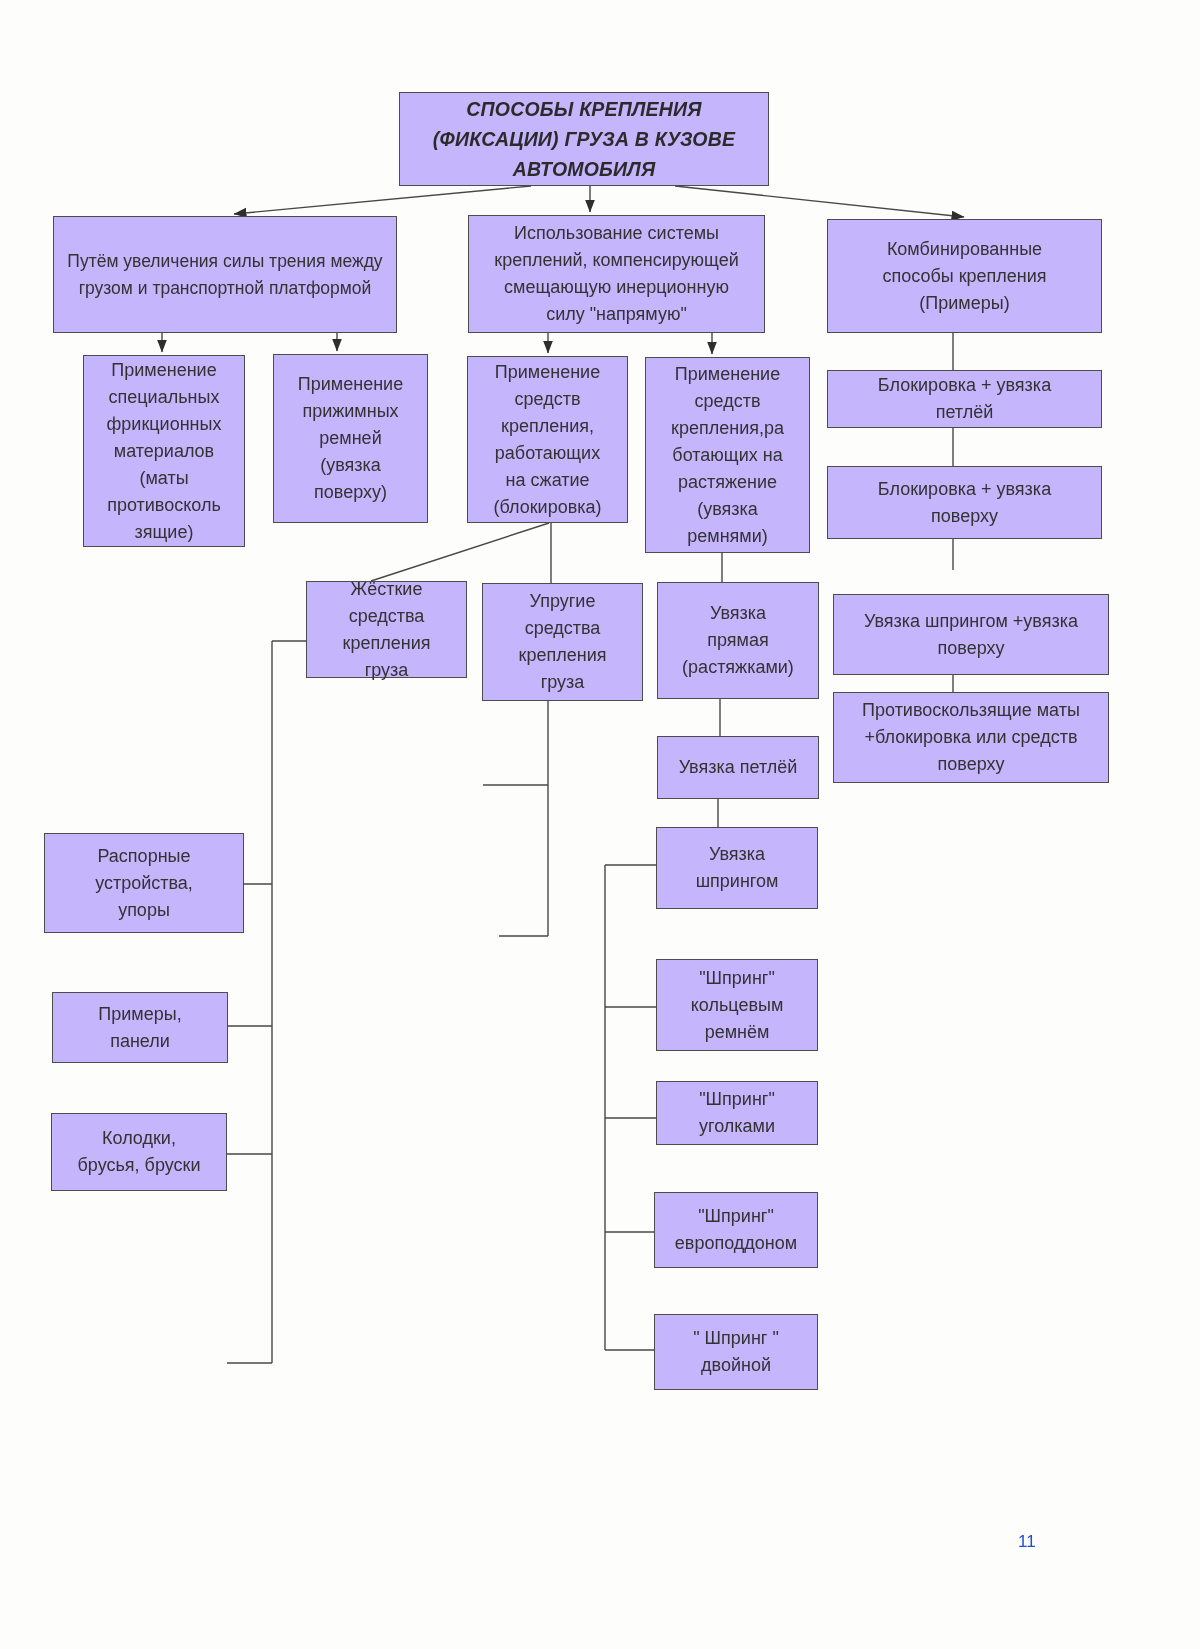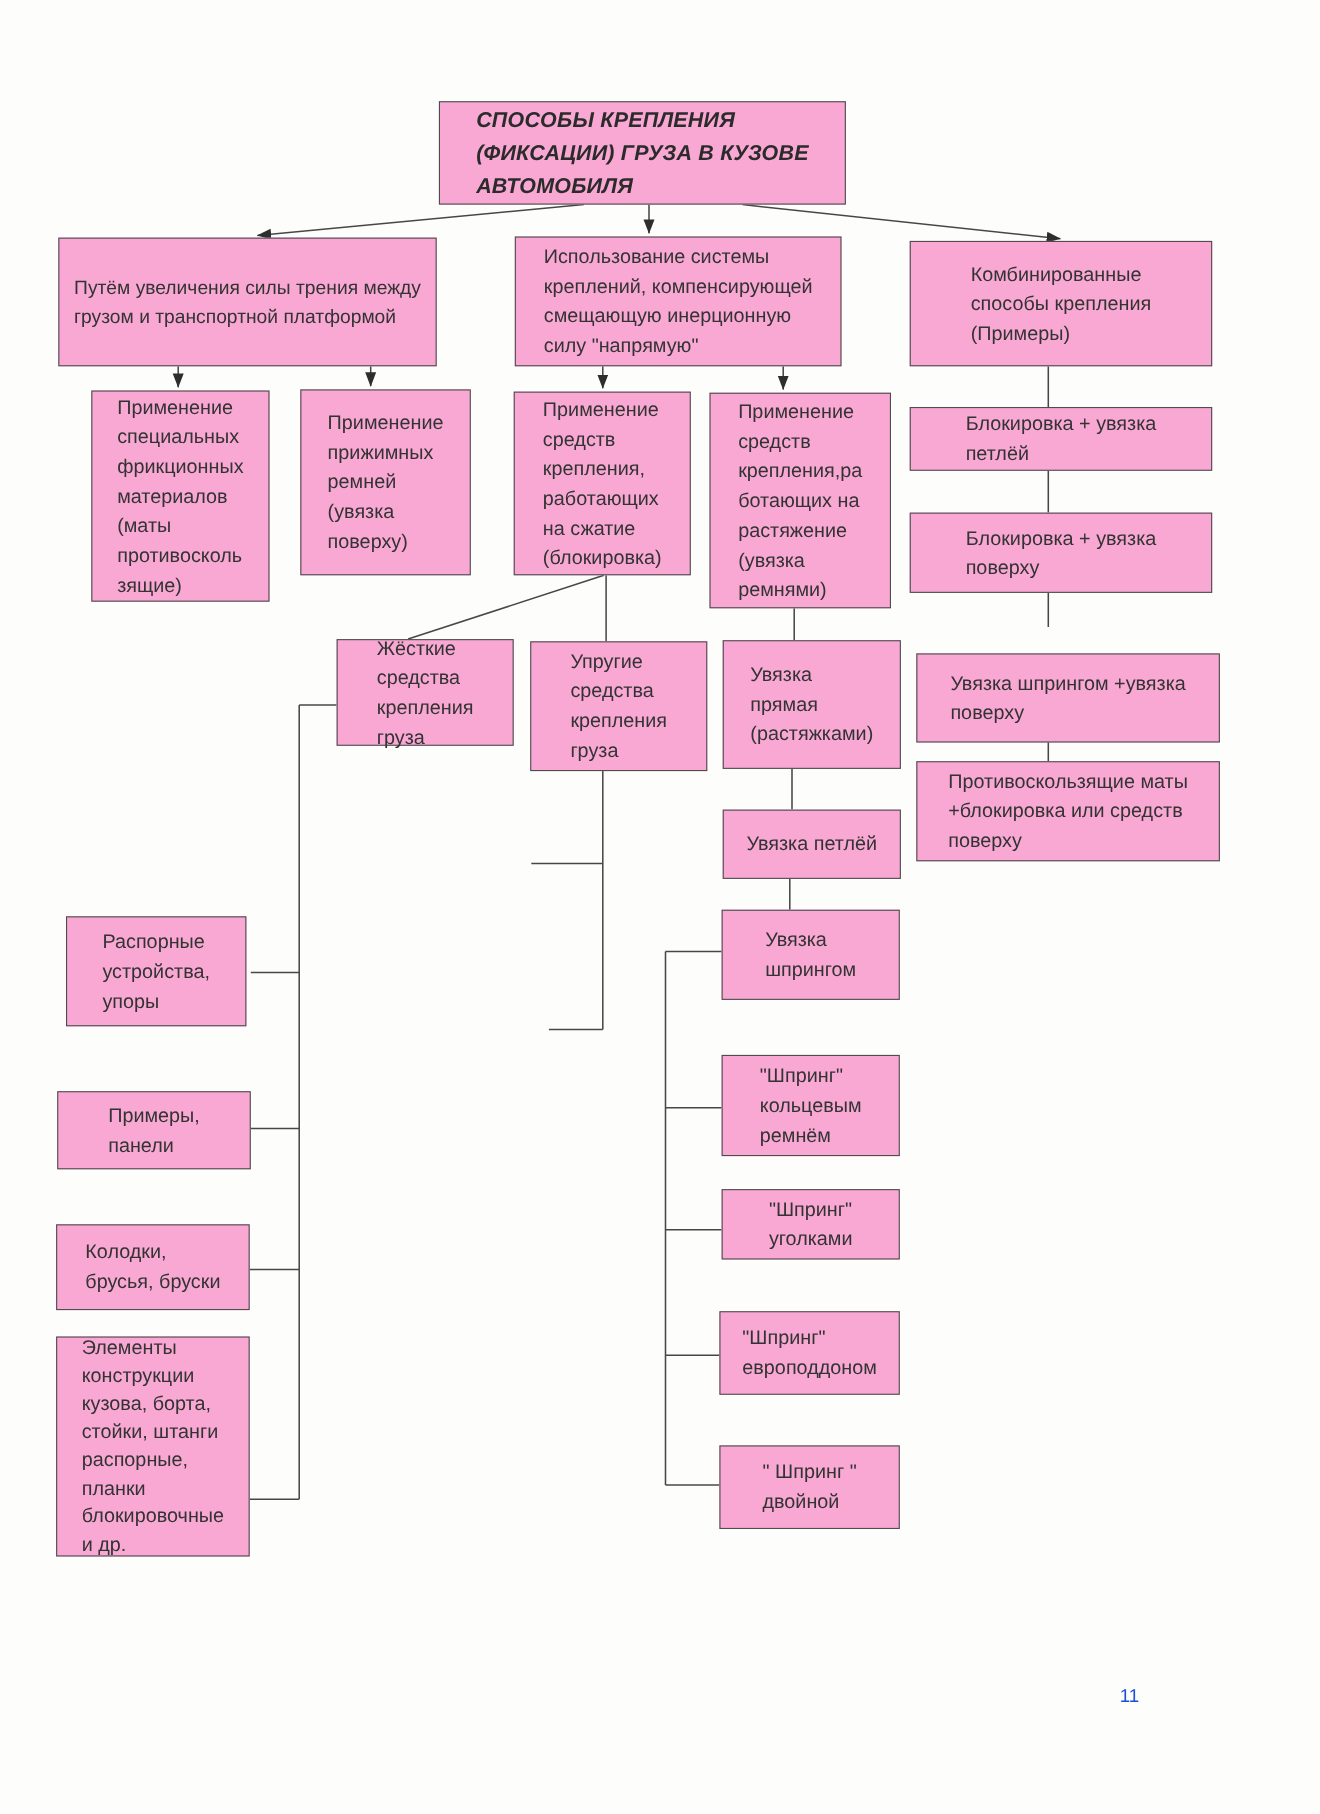--- a/index.html
+++ b/index.html
@@ -8,23 +8,23 @@
     width:1200px; height:1649px;
     background:#fdfdfc;
     font-family:"Liberation Sans", sans-serif;
     overflow:hidden;
   }
   .wires { position:absolute; left:0; top:0; width:1200px; height:1649px; }
   .wires line { stroke:#474747; stroke-width:1.4; }
   .node {
     position:absolute; box-sizing:border-box;
     border:1.6px solid #4d4d4d;
-    background:#f9a8d4;
+    background:#c4b5fd;
     display:flex; align-items:center; justify-content:center;
-    white-space:pre-line;
+    text-align:center; white-space:pre-line;
     font-size:18px; line-height:1.5; color:#333333;
     padding:2px 4px;
   }
   .title-node {
     font-weight:700; font-style:italic;
     font-size:19.5px; line-height:1.55; color:#2b2b2b; letter-spacing:.2px;
   }
   .tight { line-height:1.42; }
   .page-num {
     position:absolute; left:1018px; top:1532px;
@@ -184,34 +184,26 @@
 
   <div class="node" style="left:656px;top:1081px;width:162px;height:64px">"Шпринг"
 уголками</div>
 
   <div class="node" style="left:654px;top:1192px;width:164px;height:76px">"Шпринг"
 европоддоном</div>
 
   <div class="node" style="left:654px;top:1314px;width:164px;height:76px">" Шпринг "
 двойной</div>
 
-  <div class="node" style="left:60px;top:833px;width:164px;height:100px">Распорные
+  <div class="node" style="left:44px;top:833px;width:200px;height:100px">Распорные
 устройства,
 упоры</div>
 
   <div class="node" style="left:52px;top:992px;width:176px;height:71px">Примеры,
 панели</div>
 
   <div class="node" style="left:51px;top:1113px;width:176px;height:78px">Колодки,
 брусья, бруски</div>
 
-  <div class="node tight" style="left:51px;top:1215px;width:176px;height:200px">Элементы
-конструкции
-кузова, борта,
-стойки, штанги
-распорные,
-планки
-блокировочные
-и др.</div>
 
   <div class="page-num">11</div>
 
 </div>
 
 </body></html>

